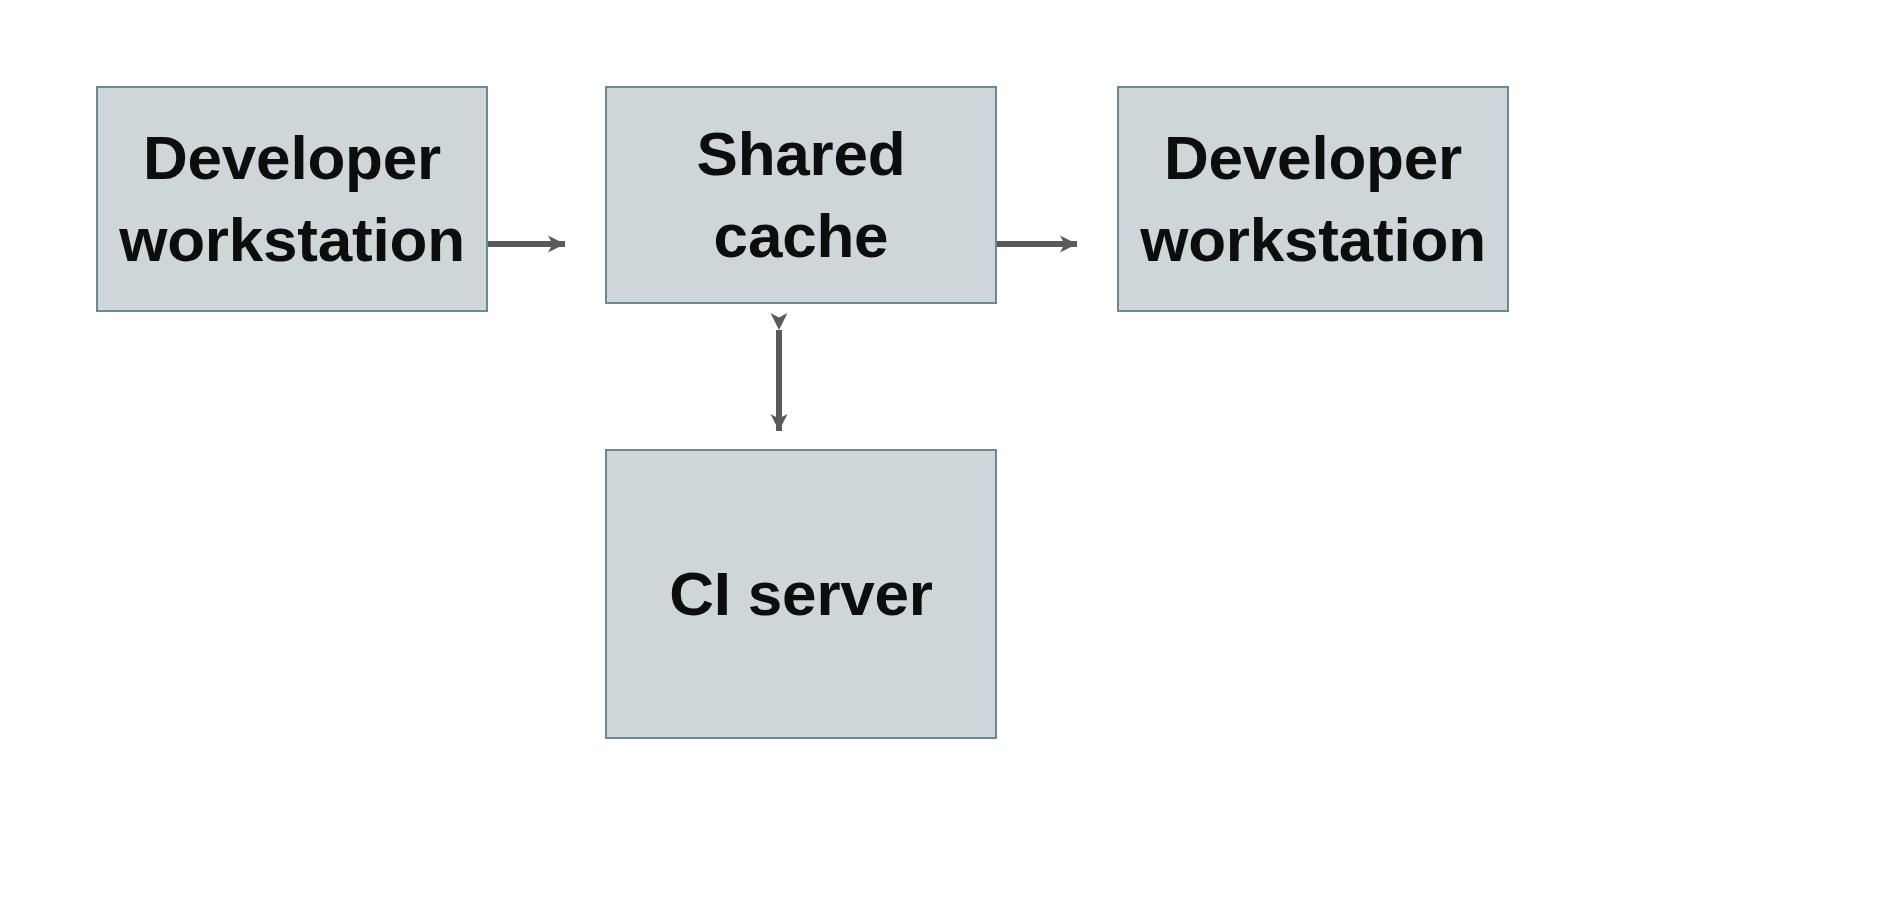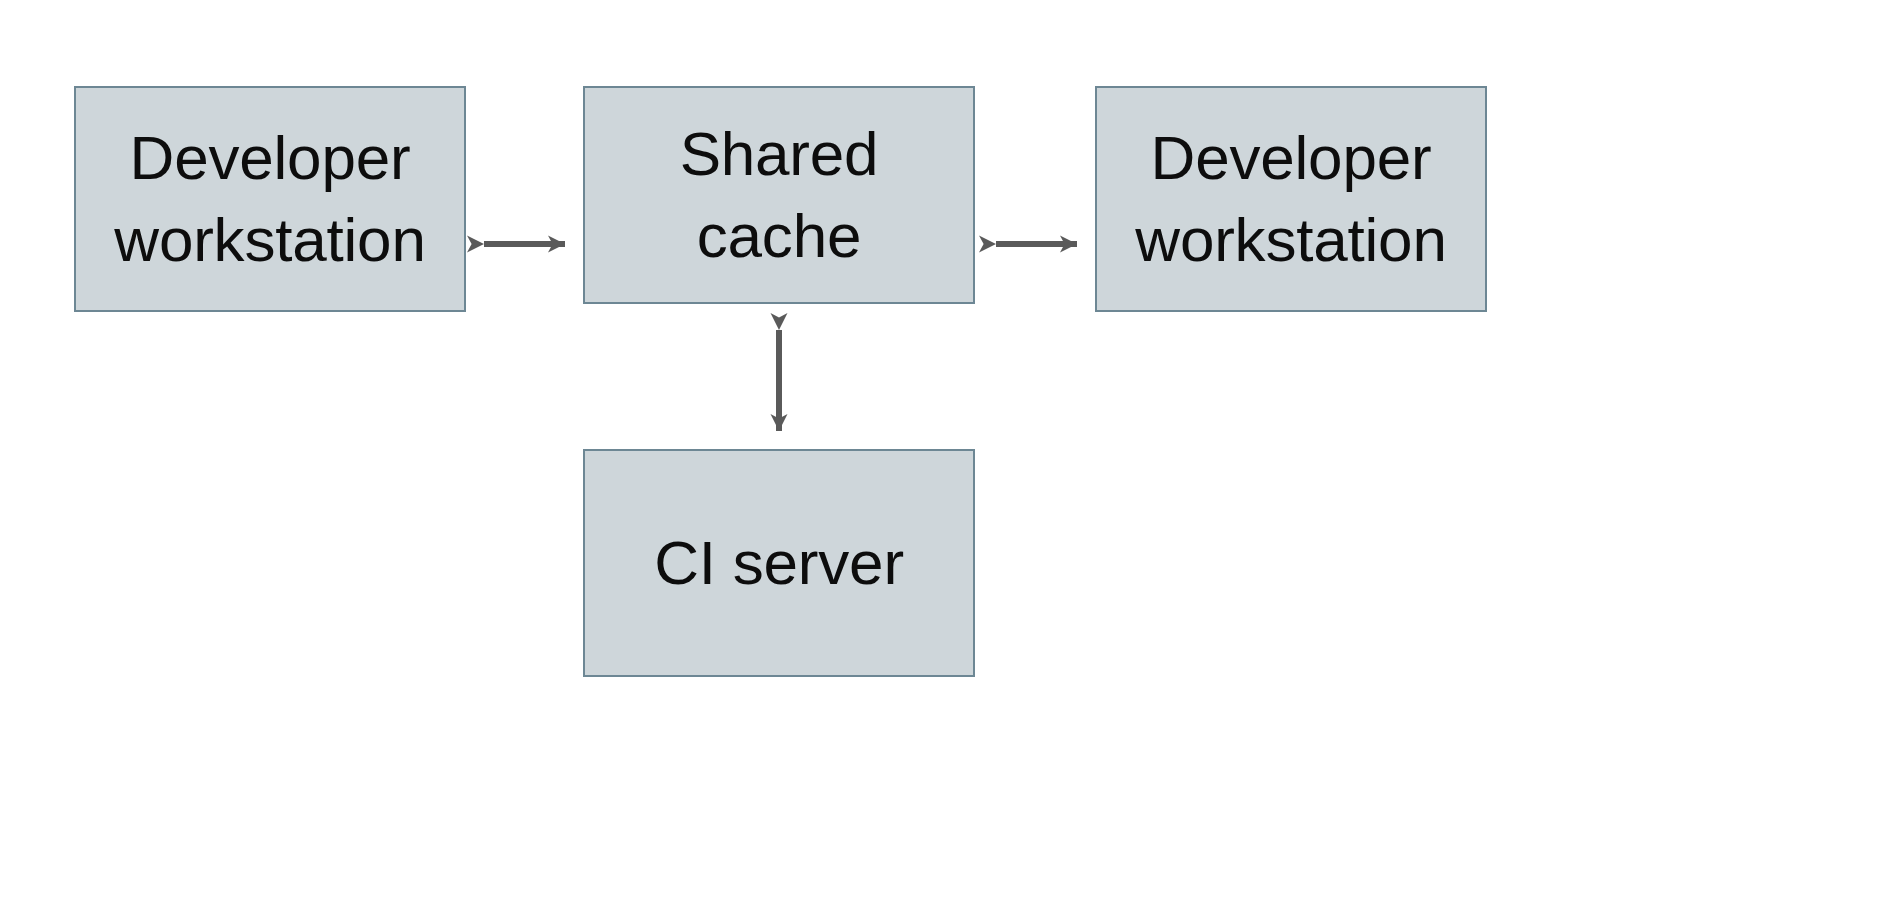--- a/index.html
+++ b/index.html
@@ -23,24 +23,25 @@
     box-sizing: border-box;
     background: #ced6da;
     border: 2px solid #6d8794;
     display: flex;
     align-items: center;
     justify-content: center;
     text-align: center;
     color: #0d0d0d;
     font-size: 62px;
     line-height: 1.32;
-    font-weight: 400;
+    font-weight: 700;
     letter-spacing: -0.2px;
     white-space: pre-line;
     user-select: none;
+    margin-left: 22px;
   }
   .node-label {
     display: block;
     padding: 0 6px;
   }
   .edge-layer {
     position: absolute;
     left: 0;
     top: 0;
     width: 1900px;
@@ -87,17 +88,17 @@
   <div class="node" style="left:583px; top:86px; width:392px; height:218px;">
     <span class="node-label">Shared
 cache</span>
   </div>
 
   <div class="node" style="left:1095px; top:86px; width:392px; height:226px;">
     <span class="node-label">Developer
 workstation</span>
   </div>
 
-  <div class="node" style="left:583px; top:449px; width:392px; height:228px;">
+  <div class="node" style="left:583px; top:449px; width:392px; height:290px;">
     <span class="node-label">CI server</span>
   </div>
 
 </div>
 
 </body></html>

